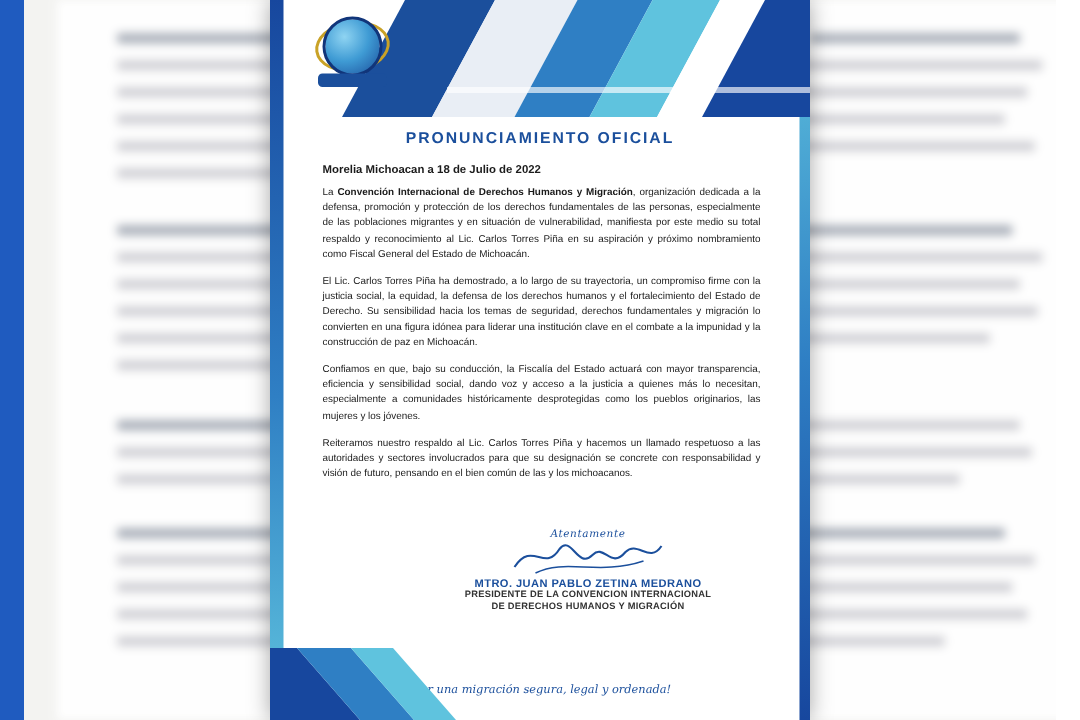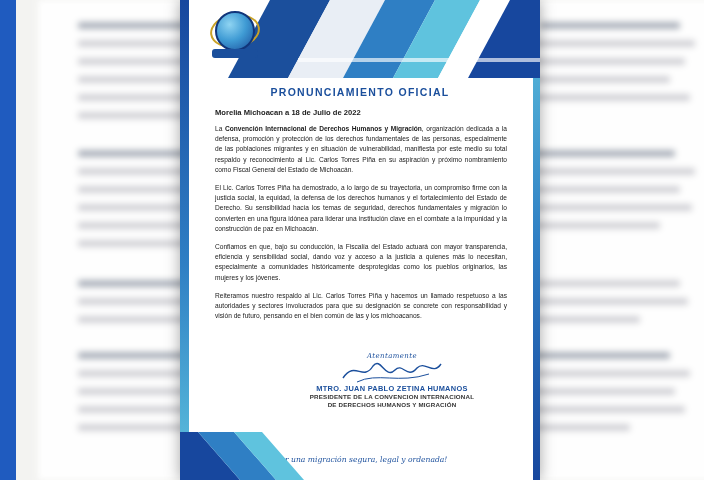--- a/index.html
+++ b/index.html
@@ -328,21 +328,21 @@
       <p>Confiamos en que, bajo su conducción, la Fiscalía del Estado actuará con mayor transparencia, eficiencia y sensibilidad social, dando voz y acceso a la justicia a quienes más lo necesitan, especialmente a comunidades históricamente desprotegidas como los pueblos originarios, las mujeres y los jóvenes.</p>
       <p>Reiteramos nuestro respaldo al Lic. Carlos Torres Piña y hacemos un llamado respetuoso a las autoridades y sectores involucrados para que su designación se concrete con responsabilidad y visión de futuro, pensando en el bien común de las y los michoacanos.</p>
     </div>
 
     <div class="signature-block">
       <div class="atentamente">Atentamente</div>
       <svg class="sign-scribble" viewBox="0 0 110 26" xmlns="http://www.w3.org/2000/svg">
         <path d="M6 20 C18 2, 26 24, 36 8 C44 -2, 48 22, 58 12 C66 4, 70 22, 80 10 C88 2, 96 18, 104 6" fill="none" stroke="#1b4f9c" stroke-width="1.4"></path>
         <path d="M20 24 C40 14, 62 26, 92 16" fill="none" stroke="#1b4f9c" stroke-width="1"></path>
       </svg>
-      <div class="signer-name">MTRO. JUAN PABLO ZETINA HUMANOS</div>
+      <div class="signer-name">MTRO. JUAN PABLO ZETINA MEDRANO</div>
       <div class="signer-role1">PRESIDENTE DE LA CONVENCION INTERNACIONAL</div>
       <div class="signer-role2">DE DERECHOS HUMANOS Y MIGRACIÓN</div>
     </div>
 
 
     <div class="slogan">¡Por una migración segura, legal y ordenada!</div>
 
     <div class="footer-deco">
       <svg width="360" height="58" viewBox="0 0 360 58" xmlns="http://www.w3.org/2000/svg">
         <polygon points="0,58 60,58 18,10 0,10" fill="#17479e"></polygon>

